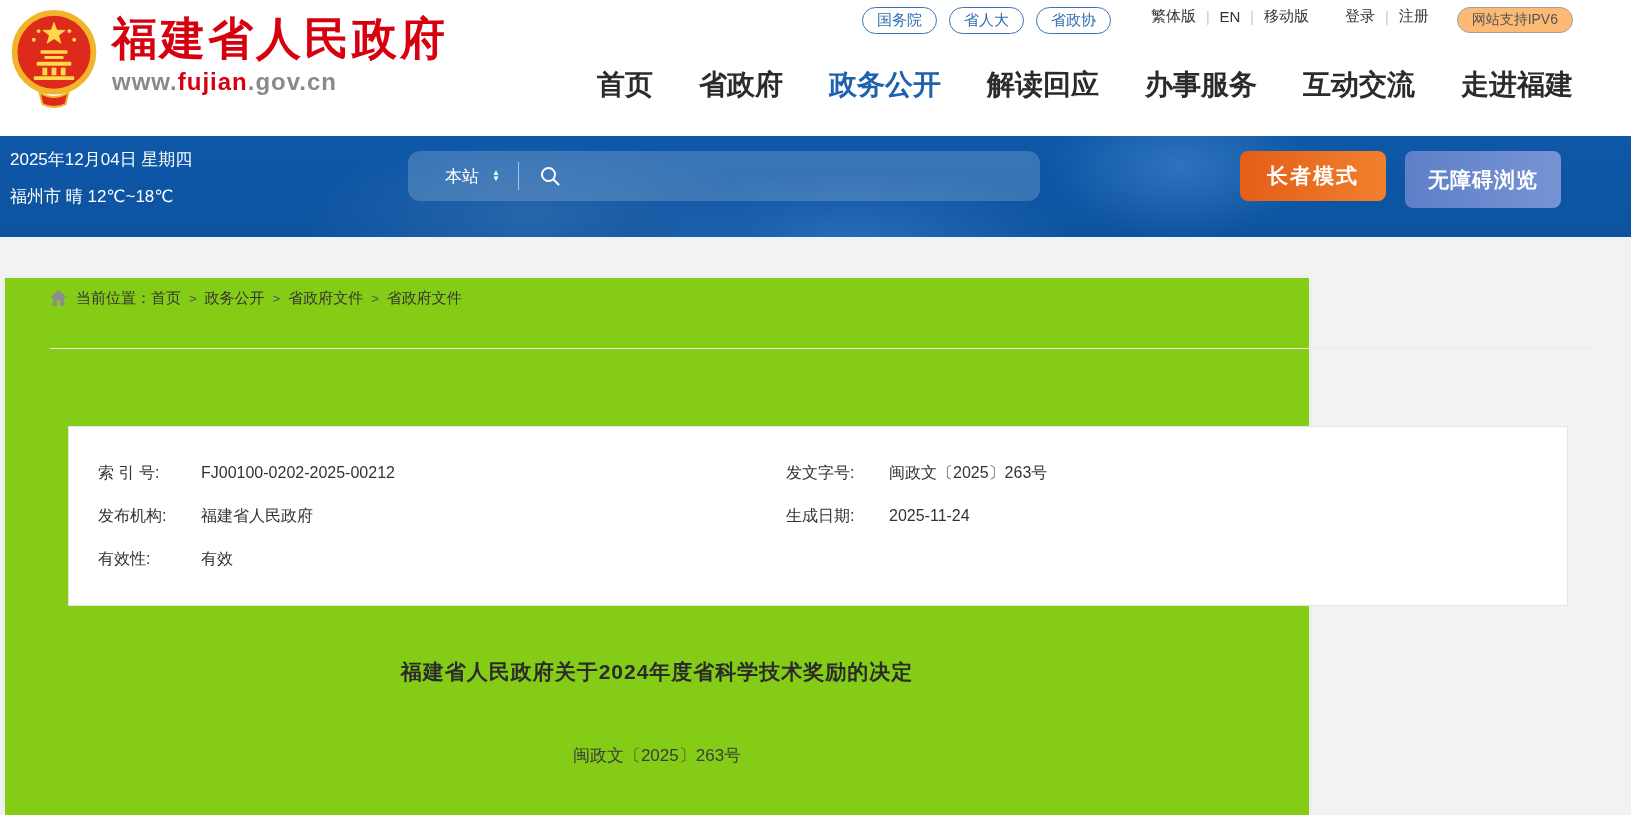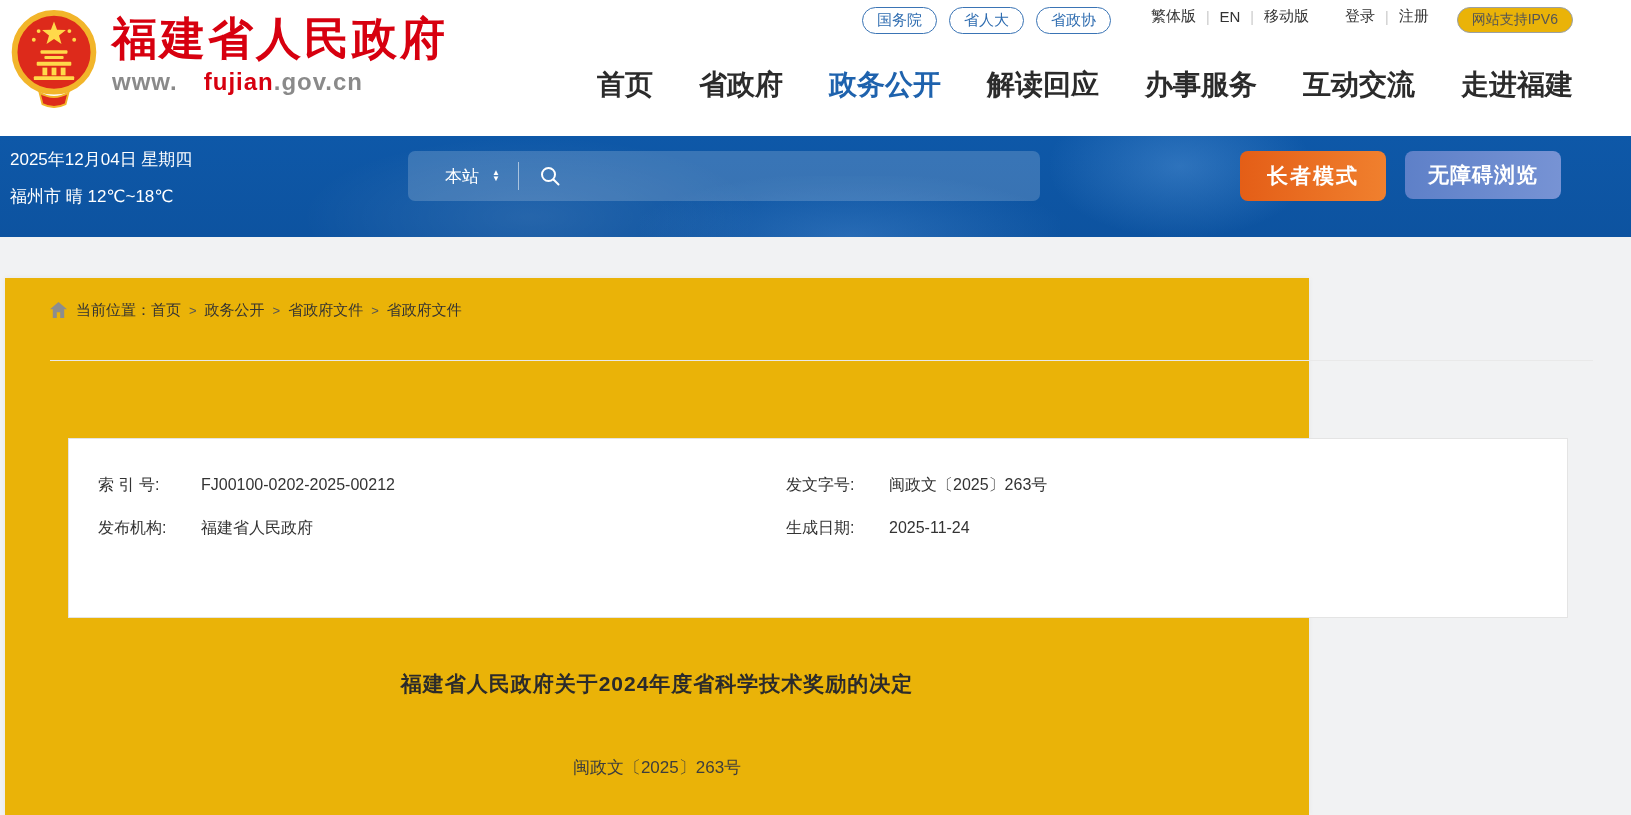--- a/index.html
+++ b/index.html
@@ -12,66 +12,66 @@
     color:#333;
   }
 
   
   .top-header { position:relative; height:136px; background:#ffffff; }
   .logo-wrap { position:absolute; left:10px; top:8px; display:flex; align-items:flex-start; }
   .emblem { width:88px; height:100px; }
   .site-text { margin-left:14px; padding-top:4px; }
   .site-name { color:#d7000f; font-size:45px; font-weight:bold; letter-spacing:3px; line-height:1.2; }
   .site-url  { font-size:24px; font-weight:bold; color:#8a8a8a; letter-spacing:1px; margin-top:2px; }
-  .site-url .red { color:#d7000f;margin-left:26px; }
+  .site-url .red { color:#d7000f; }
 
   .top-links { position:absolute; top:7px; right:58px; display:flex; align-items:flex-start; font-size:15px; color:#333; white-space:nowrap; }
   .pill { border:1px solid #3a74b5; color:#2e6cb0; border-radius:14px; padding:3px 14px; margin-right:12px; cursor:pointer; }
   .lang-group, .auth-group { display:flex; align-items:center; }
   .lang-group { margin-left:28px; }
   .auth-group { margin-left:36px; }
   .txt-link { cursor:pointer; color:#333; }
   .sep { color:#c9c9c9; margin:0 10px; font-size:14px; }
-  .ipv6-pill { margin-left:28px; border:1px solid #9aa0a6; border-radius:14px; padding:3px 14px; font-size:14px; color:#555; background:#eab308; cursor:pointer; }
+  .ipv6-pill { margin-left:28px; border:1px solid #9aa0a6; border-radius:14px; padding:3px 14px; font-size:14px; color:#555; background:#fdba74; cursor:pointer; }
 
   .main-nav { position:absolute; left:597px; top:66px; display:flex; gap:46px; font-size:28px; font-weight:bold; color:#2b2b2b; white-space:nowrap; }
   .nav-item { cursor:pointer; }
   .nav-item.active { color:#1e62ad; }
 
   
   .banner { position:relative; height:101px; background:linear-gradient(180deg,#0e58a8 0%,#0d53a0 100%); overflow:hidden; }
   .banner .decor1 { position:absolute; left:300px; top:0; width:460px; height:101px;
     background:radial-gradient(ellipse at 50% 80%, rgba(255,255,255,0.10), rgba(255,255,255,0) 70%); }
   .banner .decor2 { position:absolute; left:1050px; top:0; width:260px; height:101px;
     background:radial-gradient(ellipse at 50% 30%, rgba(120,180,240,0.30), rgba(255,255,255,0) 72%); }
   .banner .decor3 { position:absolute; left:640px; top:40px; width:420px; height:61px;
     background:radial-gradient(ellipse at 50% 100%, rgba(110,170,235,0.28), rgba(255,255,255,0) 75%); }
 
   .banner-left { position:absolute; left:10px; top:12px; color:#fff; font-size:17px; }
   .banner-left .line2 { margin-top:14px; }
 
   .search-bar { position:absolute; left:408px; top:15px; width:632px; height:50px;
-    background:rgba(255,255,255,0.18); border-radius:7px; display:flex; align-items:center; color:#fff; }
+    background:rgba(255,255,255,0.18); border-radius:12px; display:flex; align-items:center; color:#fff; }
   .scope { margin-left:37px; font-size:17px; cursor:pointer; }
   .sort-arrows { margin-left:13px; display:flex; flex-direction:column; align-items:center; font-size:8px; line-height:6px; color:#fff; cursor:pointer; }
   .v-divider { width:1px; height:28px; background:rgba(255,255,255,0.55); margin:0 20px 0 18px; }
   .search-input { background:transparent; border:none; outline:none; color:#fff; font-size:17px; flex:1; font-family:inherit; }
   .search-input::placeholder { color:rgba(255,255,255,0.95); }
   .search-btn { margin-right:16px; background:none; border:none; cursor:pointer; display:flex; align-items:center; }
 
   .elder-btn { position:absolute; left:1240px; top:15px; width:146px; height:50px; border:none; border-radius:8px;
     background:linear-gradient(90deg,#e45e17,#f0802e); color:#fff; font-size:21px; font-weight:bold;
     letter-spacing:2px; cursor:pointer; font-family:inherit; }
-  .access-btn { position:absolute; left:1405px; top:15px; width:156px; height:48px; border:none; border-radius:8px;
+  .access-btn { position:absolute; left:1405px; top:15px; width:156px; height:57px; border:none; border-radius:8px;
     background:linear-gradient(90deg,#5e80c8,#7793d4); color:#fff; font-size:21px; font-weight:bold;
     letter-spacing:1px; cursor:pointer; font-family:inherit; }
 
   
   .main-card { position:relative; margin:41px 34px 0 5px; width:1304px; min-height:537px;
-    background:#eab308; box-shadow:0 0 6px rgba(0,0,0,0.05); padding-top:20px; }
+    background:#84cc16; box-shadow:0 0 6px rgba(0,0,0,0.05); padding-top:8px; }
 
   .breadcrumb { display:flex; align-items:center; margin-left:45px; font-size:15px; color:#333; height:24px; }
   .home-icon { margin-right:9px; display:flex; align-items:center; cursor:pointer; }
   .crumb-link { cursor:pointer; }
   .crumb-sep { margin:0 8px; color:#555; font-size:13px; }
 
   .rule { margin:38px 0 0 45px; width:1543px; border-top:1px solid #e9e9e9; }
 
   .info-box { position:relative; margin:77px 0 0 63px; width:1500px; height:180px;
     border:1px solid #e4e4e4; font-size:16px; color:#333; background:#fff; }
@@ -192,20 +192,24 @@
   <section class="info-box">
     <div class="col-left">
       <div class="info-row">
         <span class="info-label">索 引 号:</span>
         <span class="info-value">FJ00100-0202-2025-00212</span>
       </div>
       <div class="info-row">
         <span class="info-label">发布机构:</span>
         <span class="info-value">福建省人民政府</span>
       </div>
+      <div class="info-row">
+        <span class="info-label">有效性:</span>
+        <span class="info-value">有效</span>
+      </div>
     </div>
     <div class="col-right">
       <div class="info-row">
         <span class="info-label">发文字号:</span>
         <span class="info-value">闽政文〔2025〕263号</span>
       </div>
       <div class="info-row">
         <span class="info-label">生成日期:</span>
         <span class="info-value">2025-11-24</span>
       </div>

